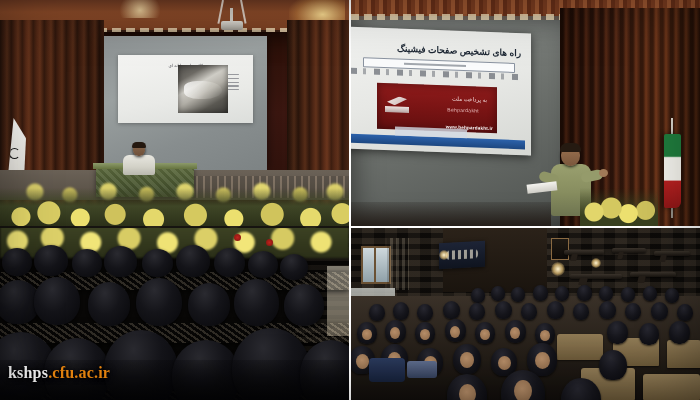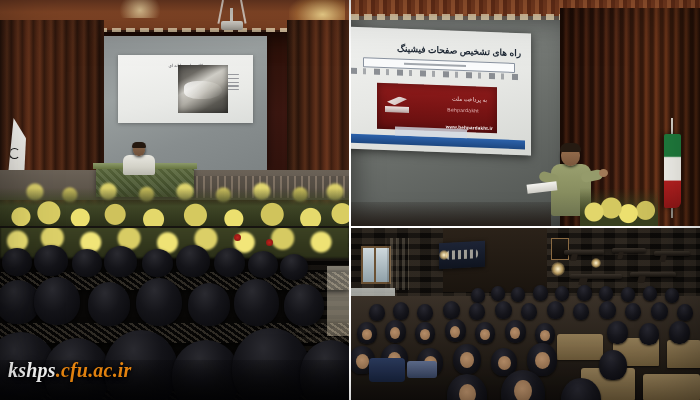--- a/index.html
+++ b/index.html
@@ -489,21 +489,21 @@
   }
   .seam-h-r{
     position:absolute;left:351px;top:226px;width:349px;height:2px;
     background:#ffffff;
   }
 
   
   #watermark{
     position:absolute;left:8px;bottom:18px;
     font-family:"Liberation Serif", serif;
-    font-style:italic;font-weight:bold;font-size:20px;
+    font-weight:bold;font-size:16px;
     letter-spacing:.2px;
     text-shadow:0 1px 3px rgba(0,0,0,.95), 0 0 6px rgba(0,0,0,.8);
     white-space:nowrap;
   }
   #watermark .wm-a{color:#ffffff;}
   #watermark .wm-b{color:#f08a10;}
   .vignette{
     position:absolute;inset:0;pointer-events:none;
     box-shadow:inset 0 0 60px rgba(0,0,0,.35);
   }

